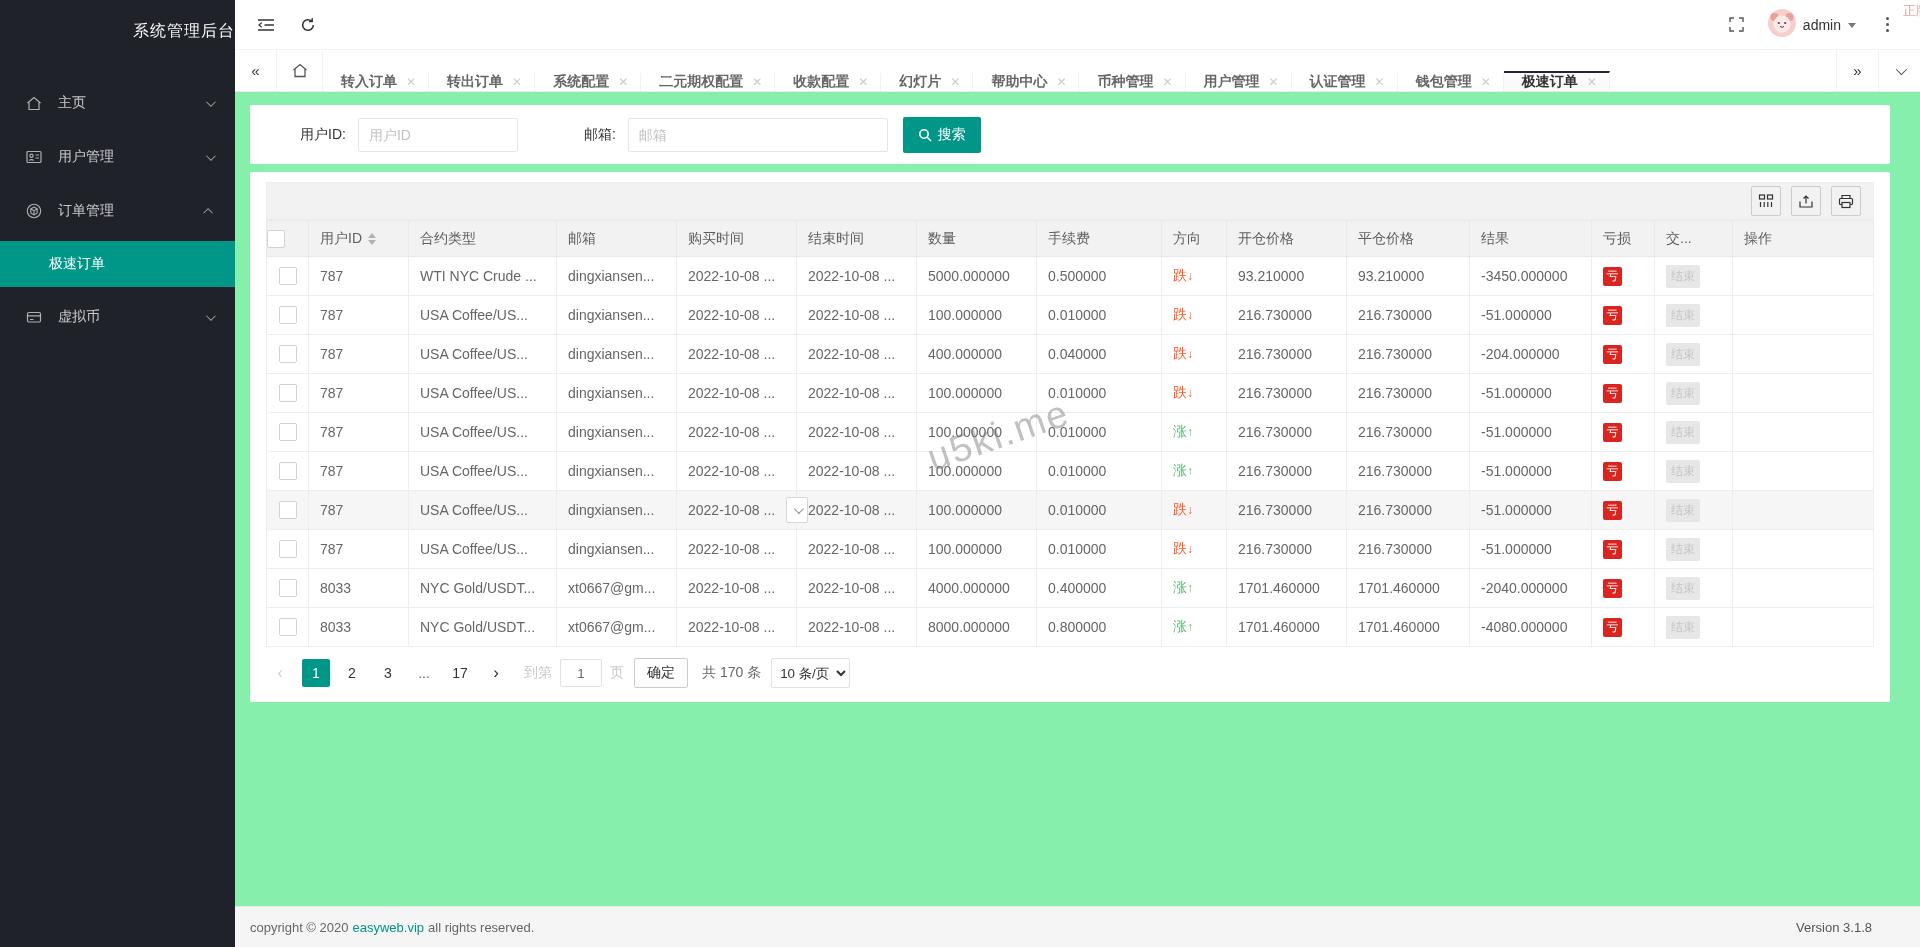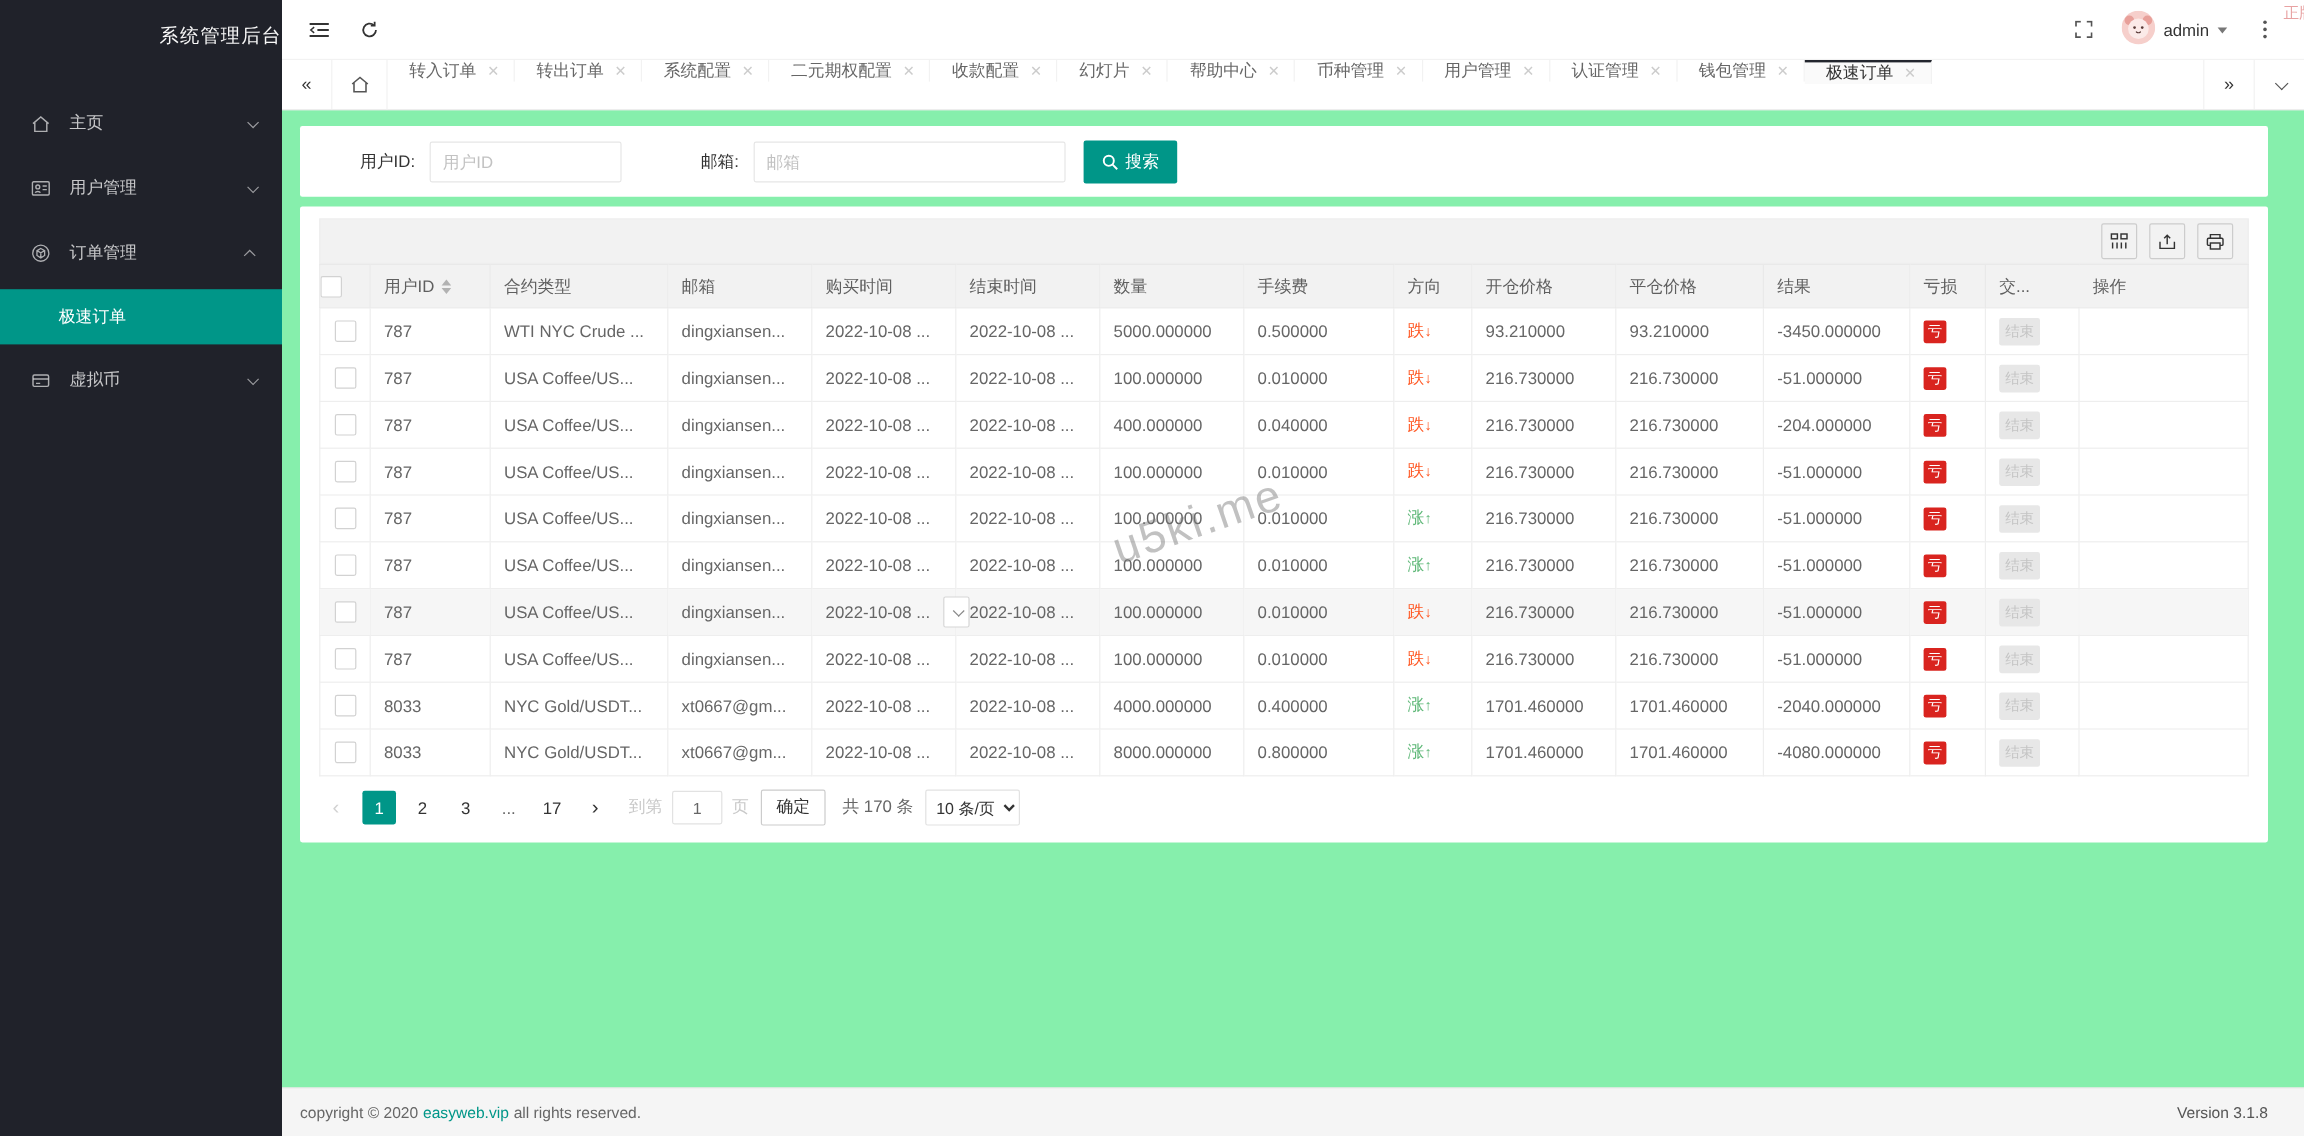--- a/index.html
+++ b/index.html
@@ -27,21 +27,21 @@
   .tb-btn { width:42px; height:49px; display:flex; align-items:center; justify-content:center; cursor:pointer; color:#333; }
   .tb-right { margin-left:auto; display:flex; align-items:center; }
   .user-box { display:flex; align-items:center; gap:7px; padding:0 10px; height:49px; cursor:pointer; }
   .user-name { color:#333; }
   .caret-down { width:0; height:0; border-left:4px solid transparent; border-right:4px solid transparent; border-top:5px solid #777; margin-top:2px; }
   .corner-mark { position:absolute; top:2px; right:-9px; color:rgba(210,70,70,.5); font-size:13px; pointer-events:none; }
 
   .tabbar { height:43px; background:#fff; border-top:1px solid #f2f2f2; border-bottom:1px solid #e9e9e9; display:flex; align-items:stretch; box-shadow:0 1px 2px rgba(0,0,0,.04); }
   .tab-nav { width:42px; display:flex; align-items:center; justify-content:center; border-right:1px solid #f2f2f2; color:#333; font-size:15px; cursor:pointer; }
   .tab-home { width:46px; display:flex; align-items:center; justify-content:center; border-right:1px solid #f2f2f2; color:#555; cursor:pointer; }
-  .tab-list { display:flex; align-items:flex-start; overflow:hidden; flex:1; }
+  .tab-list { display:flex; align-items:flex-end; overflow:hidden; flex:1;font-weight:bold; }
   .tab { display:flex; align-items:center; gap:9px; padding:0 12px 0 18px; border-right:1px solid #f2f2f2; color:#666; cursor:pointer; white-space:nowrap; position:relative; }
   .tab .tab-close { color:#ccc; font-size:12px; }
   .tab.active { background:#fafafa; color:#333; border-top:2px solid #23262E; }
   .tabbar-right { margin-left:auto; display:flex; }
   .tabbar-right .tab-nav { border-right:none; border-left:1px solid #f2f2f2; }
   .chev-dn { width:8px; height:8px; border-right:1.5px solid #555; border-bottom:1.5px solid #555; transform:rotate(45deg) translateY(-2px); }
 
   .content { flex:1; background:#86efac; position:relative; overflow:hidden; padding:13px 30px 0 15px; }
 
   
@@ -85,21 +85,21 @@
   .pg-chev { font-size:17px; }
   .jump-label { color:#c9c9c9; margin:0 8px 0 6px;text-align:right; }
   .jump-input { width:42px; height:28px; border:1px solid #e2e2e2; border-radius:2px; text-align:center; color:#666; outline:none; }
   .jump-suffix { color:#c9c9c9; margin:0 10px 0 8px; }
   .btn-confirm { height:30px; padding:0 12px; background:#fff; border:1px solid #ccc; border-radius:2px; color:#333; font-size:14px; cursor:pointer; }
   .total-text { margin:0 10px 0 14px; color:#666; }
   .per-page { height:30px; border:1px solid #e2e2e2; border-radius:2px; color:#333; background:#fff; outline:none; padding:0 4px; }
 
   .watermark { position:absolute; left:690px; top:322px; transform:rotate(-19deg); font-size:38px; color:#777; opacity:.45; letter-spacing:2px; pointer-events:none; z-index:5; }
 
-  .footer { height:41px; background:#f5f5f5; border-top:1px solid #e7e7e7; display:flex; align-items:center; padding:0 30px 0 15px; color:#666; font-size:13px; }
+  .footer { height:41px; background:#f5f5f5; border-top:1px solid #e7e7e7; display:flex; align-items:center; padding:0 48px 0 15px; color:#666; font-size:13px; }
   .footer a { color:#009688; text-decoration:none; margin:0 4px; cursor:pointer; }
   .footer .version { margin-left:auto; color:#555; }
 
   .dots-v { display:flex; flex-direction:column; gap:3px; }
   .dots-v i { width:3px; height:3px; border-radius:50%; background:#555; }
 </style>
 </head>
 <body>
 
 <div class="app">

